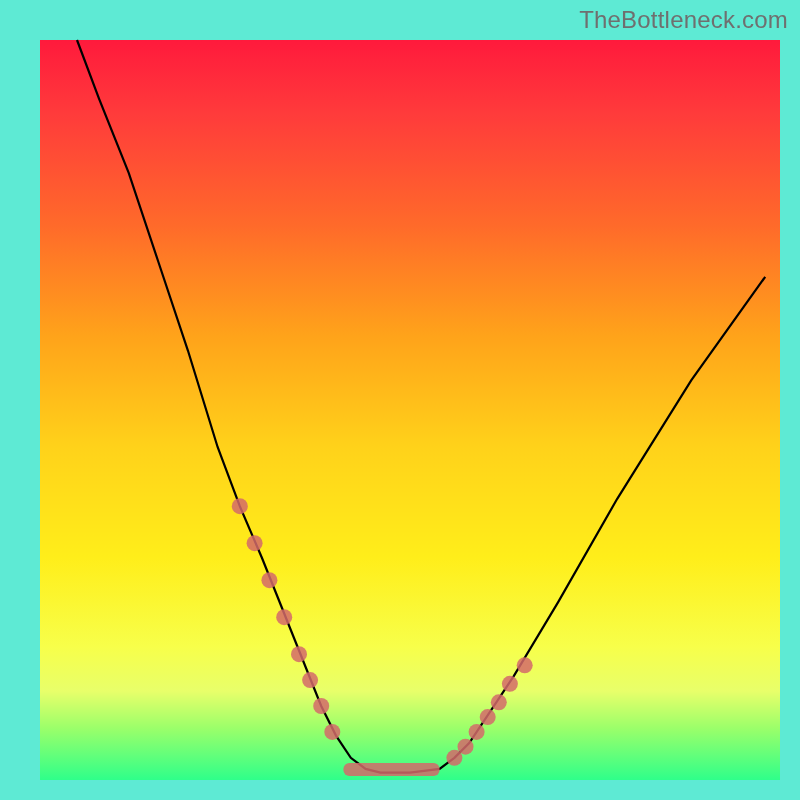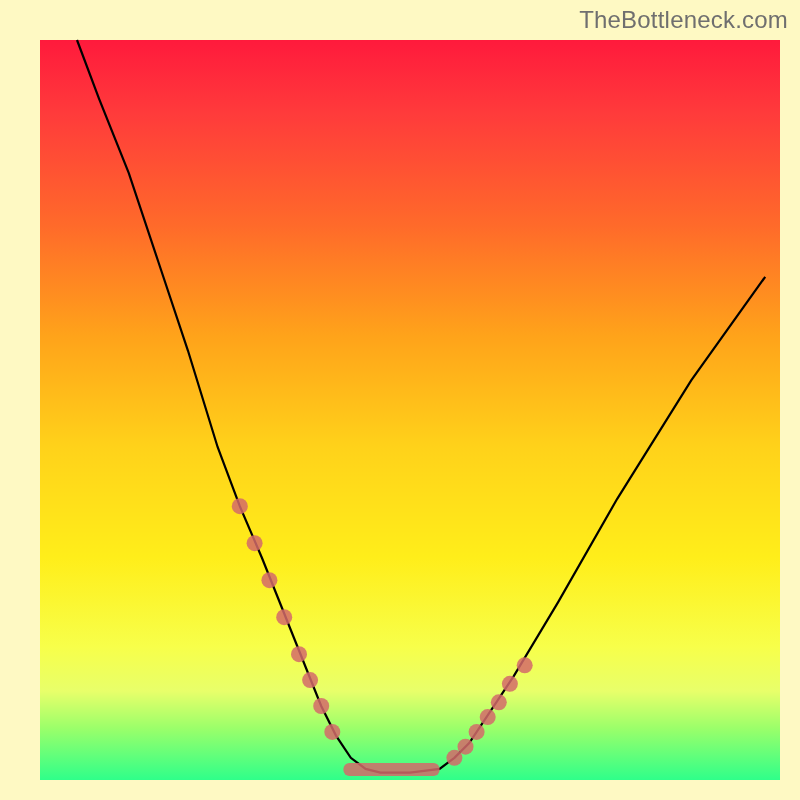--- a/index.html
+++ b/index.html
@@ -10,21 +10,21 @@
     background: #000;
     font-family: Arial, Helvetica, sans-serif;
     overflow: hidden;
   }
   .frame {
     position: absolute;
     left: 0;
     top: 0;
     width: 800px;
     height: 800px;
-    background: #fef9c3;
+    background: #5eead4;
   }
   .plot-area {
     position: absolute;
     left: 40px;
     top: 40px;
     width: 740px;
     height: 740px;
     
     background: linear-gradient(
       to bottom,

